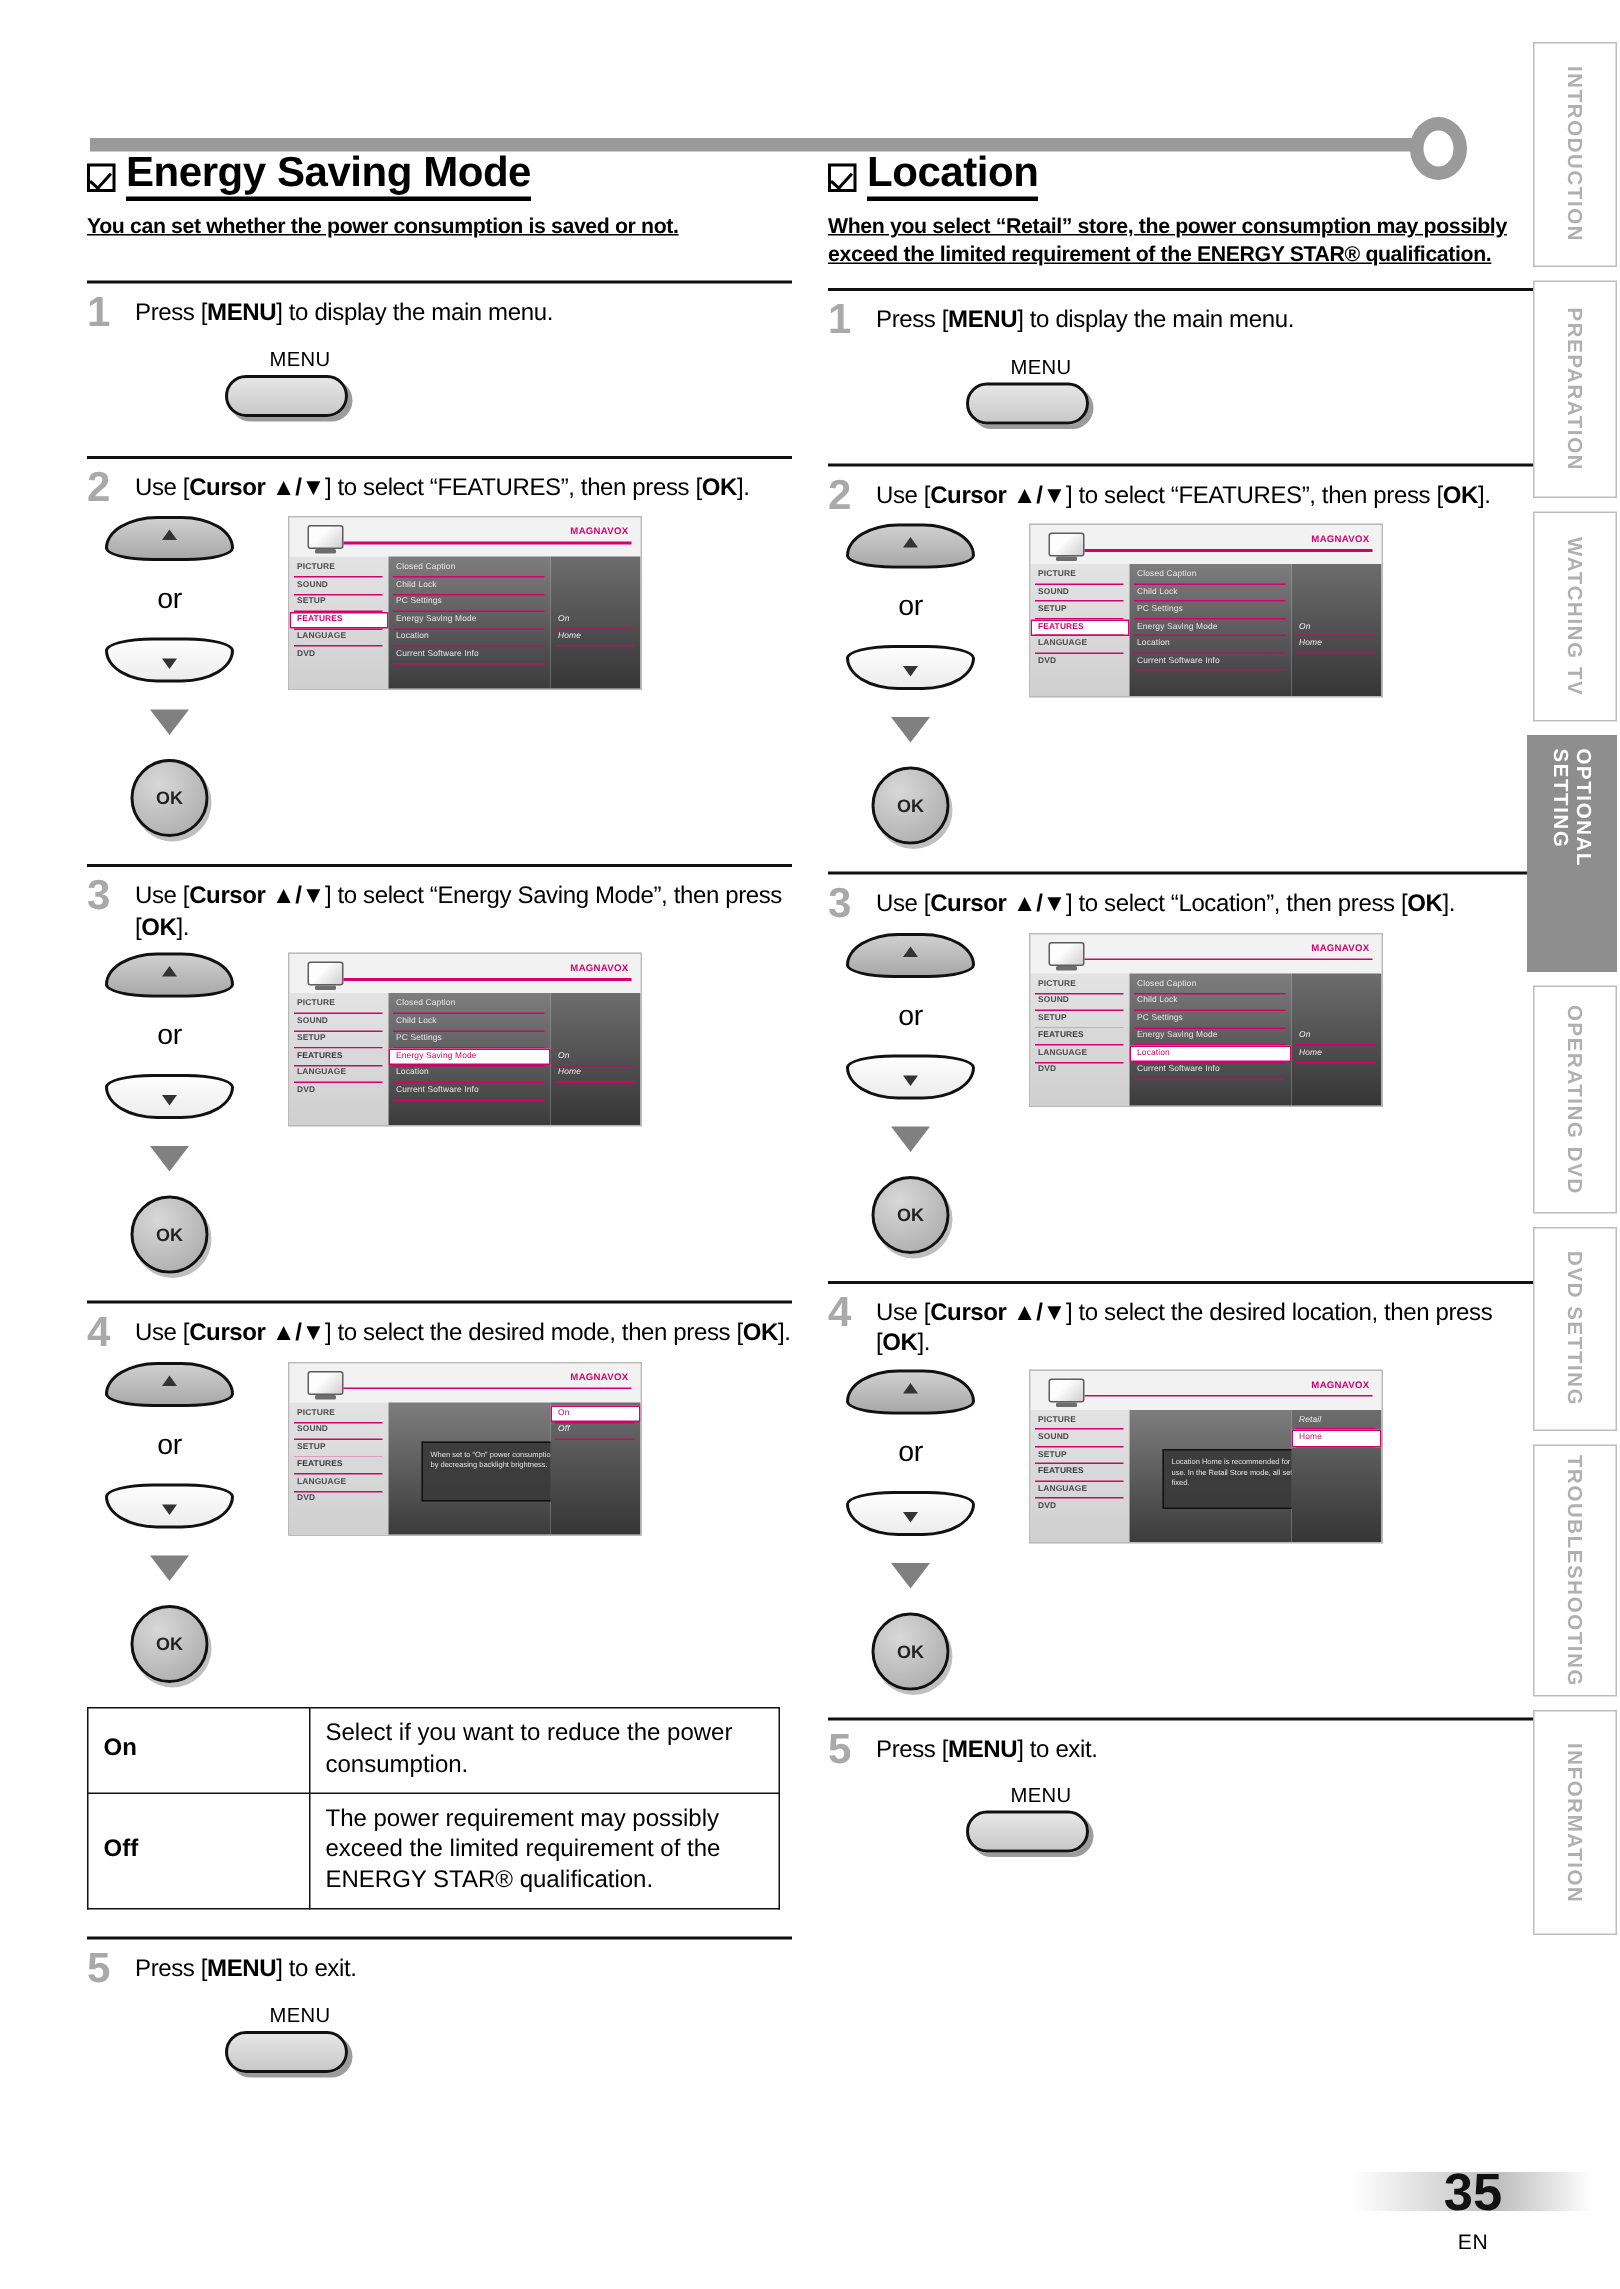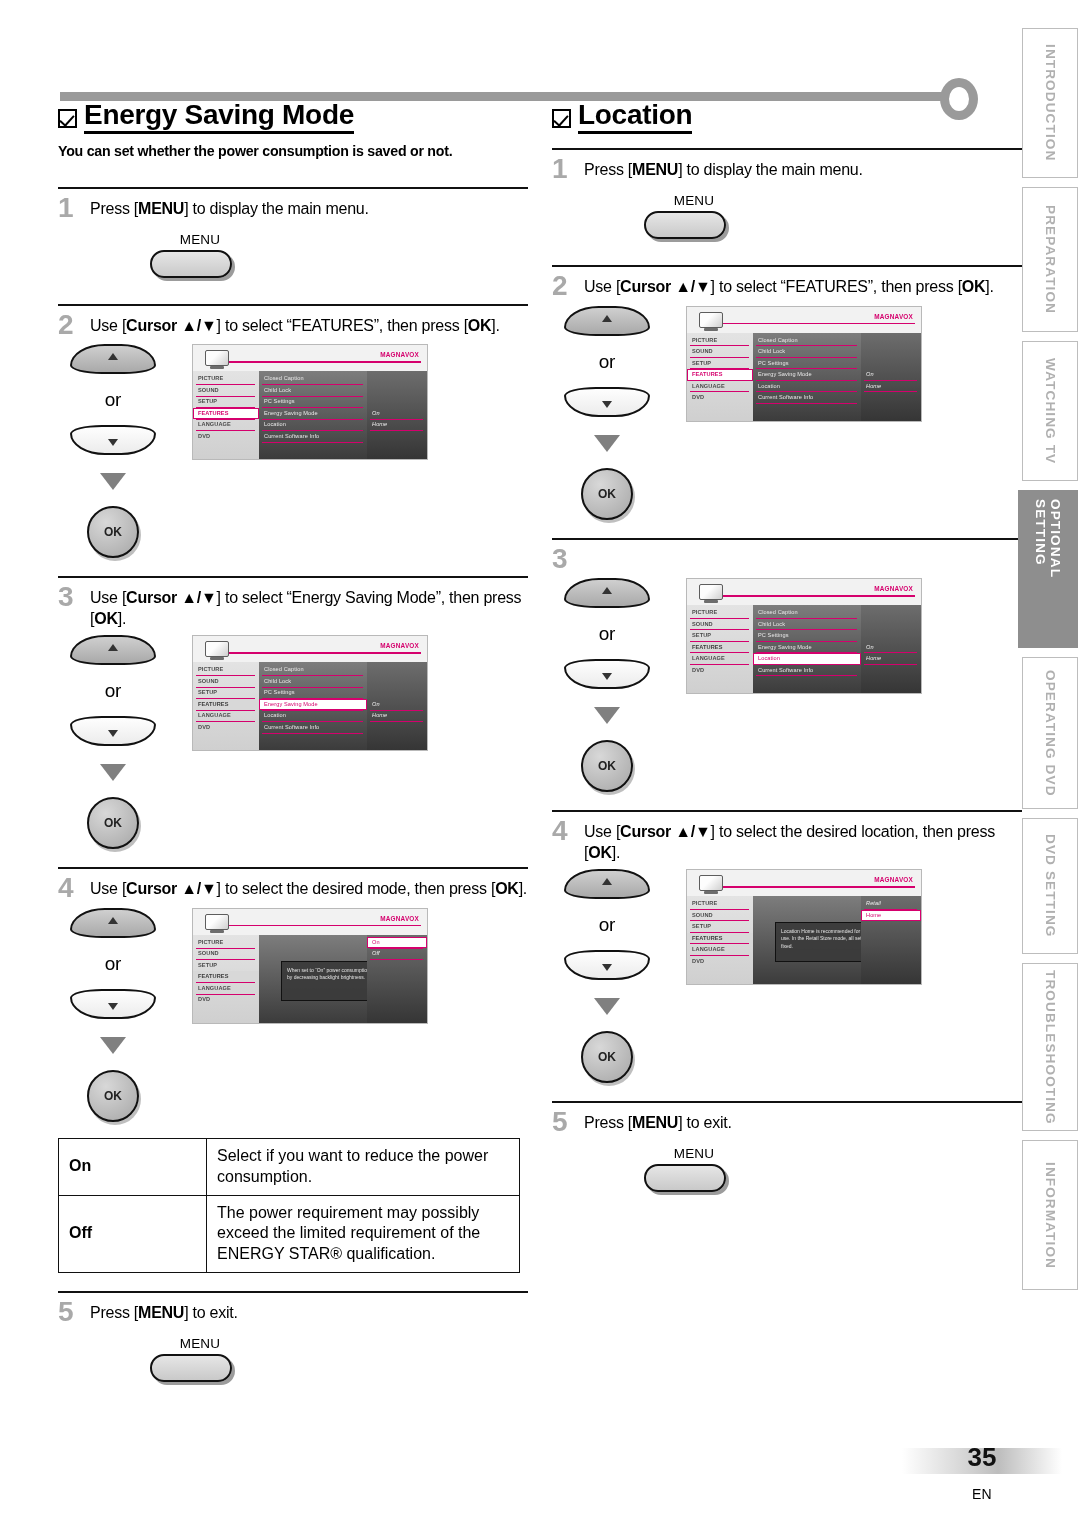--- a/index.html
+++ b/index.html
@@ -36,21 +36,21 @@
   .check-box::after {
     content: ""; position: absolute; left: 3px; top: 1px; width: 6px; height: 12px;
     border: solid #000; border-width: 0 2.4px 2.4px 0; transform: rotate(42deg);
   }
   .sec-title {
     font-size: 28px; font-weight: bold; letter-spacing: -0.3px; line-height: 1.05;
     border-bottom: 3px solid #000; padding-bottom: 2px; display: inline-block;
   }
   .sec-desc {
     font-size: 14.2px; font-weight: bold; line-height: 1.33; letter-spacing: -0.25px;
-    margin-top: 8px; max-width: 460px;
+    margin-top: 8px; max-width: 460px; text-decoration: underline;
   }
 
   
   .step { position: relative; }
   .step-rule { border-top: 2px solid #111; margin-bottom: 9px; }
   .step-row { display: flex; align-items: flex-start; gap: 10px; }
   .step-num {
     font-size: 28px; font-weight: bold; color: #a9a9a9; line-height: 0.95;
     flex: none; width: 22px; text-align: left; margin-top: -3px;
   }
@@ -168,21 +168,21 @@
   .tab.active { background: #8e8e8e; border-color: #8e8e8e; width: 60px; margin-left: -4px; }
   .tab.active span { color: #ffffff; }
 
   
   .footer { position: absolute; right: 18px; bottom: 24px; width: 160px; text-align: center; }
   .footer .bar {
     height: 26px; background: linear-gradient(to right, #ffffff, #cfcfcf 45%, #bdbdbd 60%, #ffffff);
     position: relative;
   }
   .footer .pnum {
-    position: absolute; left: 0; right: 0; top: -6px; font-size: 26px; font-weight: bold; color: #111;
+    position: absolute; left: 0; right: 0; top: -6px; font-size: 35px; font-weight: bold; color: #111;
   }
   .footer .en { font-size: 14px; margin-top: 12px; letter-spacing: 0.4px; }
   .spacer-12 { height: 12px; }
   .spacer-18 { height: 18px; }
   .spacer-26 { height: 26px; }
   .row-flex { display: flex; align-items: flex-start; gap: 24px; margin-top: 6px; }
 </style>
 </head>
 <body>
 
@@ -402,20 +402,21 @@
     </div>
   </div>
 </div>
 
 <div class="col col-right">
 
   <div class="sec-head">
     <span class="check-box"></span>
     <span class="sec-title">Location</span>
   </div>
+  <div class="sec-desc">When you select “Retail” store, the power consumption may possibly exceed the limited requirement of the ENERGY STAR® qualification.</div>
 
   <div class="spacer-12"></div>
 
   <div class="step">
     <div class="step-rule"></div>
     <div class="step-row">
       <div class="step-num">1</div>
       <div class="step-txt">Press [<b>MENU</b>] to display the main menu.</div>
     </div>
     <div class="menu-key">
@@ -480,20 +481,21 @@
       </div>
     </div>
   </div>
 
   <div class="spacer-18"></div>
 
   <div class="step">
     <div class="step-rule"></div>
     <div class="step-row">
       <div class="step-num">3</div>
+      <div class="step-txt">Use [<b>Cursor ▲/▼</b>] to select “Location”, then press [<b>OK</b>].</div>
     </div>
     <div class="row-flex">
       <div class="cursor-cluster">
         <div class="arc arc-up">
             <span class="tri"></span>
           </div>
         <div class="or-word">or</div>
         <div class="arc arc-dn">
             <span class="tri"></span>
           </div>

